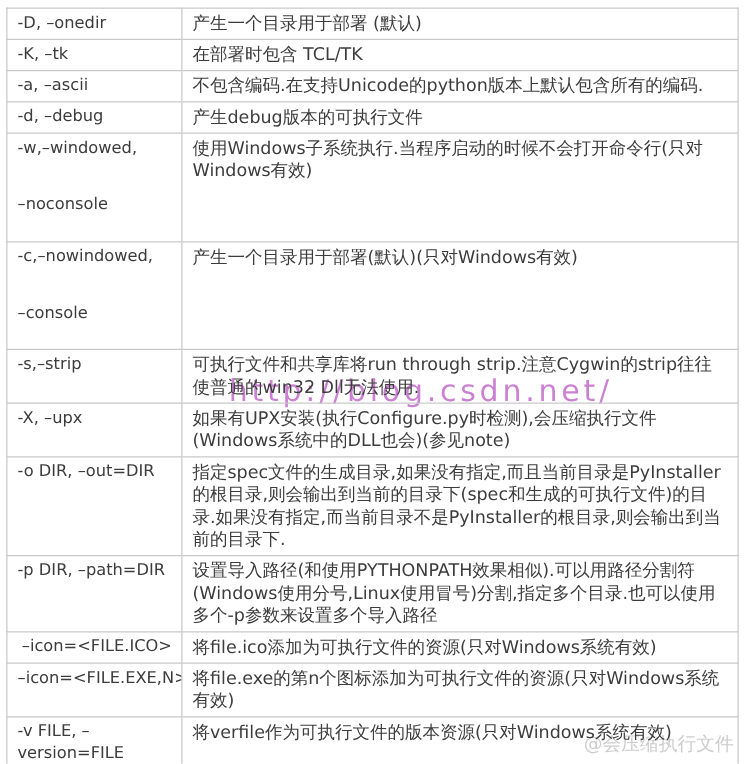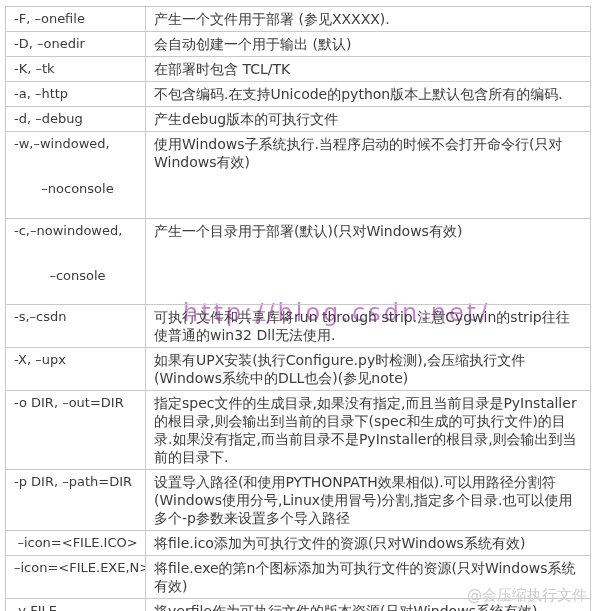--- a/index.html
+++ b/index.html
@@ -21,60 +21,54 @@
     position:absolute;left:5px;top:6px;z-index:1;
     width:586px;border-collapse:collapse;table-layout:fixed;
     background:transparent;
   }
   td{
     border:1px solid #c9c9c9;vertical-align:top;color:#3c3c3c;
     overflow:hidden;
   }
   td.opt{padding:3px 4px 3px 8px;font-size:13px;line-height:17px;}
   td.desc{padding:3px 8px;font-size:14px;line-height:18px;}
-  .opt2{margin-top:28px;text-align:center;}
+  .opt2{margin-top:28px;}
   .nw{white-space:nowrap;text-align:center;}
   tr.r1{height:23px} tr.r2{height:22px} tr.r3{height:22px} tr.r4{height:24px}
   tr.r5{height:21px} tr.r6{height:87px} tr.r7{height:86px} tr.r8{height:40px}
   tr.r9{height:38px} tr.r10{height:55px} tr.r11{height:53px} tr.r12{height:25px}
   tr.r13{height:25px} tr.r14{height:38px}
 </style>
 </head>
 <body>
 
 <div class="wm-csdn">http://blog.csdn.net/</div>
 <div class="wm-juejin">@会压缩执行文件</div>
 
 <table class="opts">
   <colgroup>
       <col style="width:140px">
       <col>
     </colgroup>
   <tbody>
-    <tr class="r1">
-      <td class="opt">
-          <div>-F, –onefile</div>
-        </td>
-      <td class="desc">产生一个文件用于部署 (参见XXXXX).</td>
-    </tr>
     <tr class="r2">
       <td class="opt">
           <div>-D, –onedir</div>
         </td>
-      <td class="desc">会自动创建一个用于输出 (默认)</td>
+      <td class="desc">产生一个目录用于部署 (默认)</td>
     </tr>
     <tr class="r3">
       <td class="opt">
           <div>-K, –tk</div>
         </td>
       <td class="desc">在部署时包含 TCL/TK</td>
     </tr>
     <tr class="r4">
       <td class="opt">
-          <div>-a, –http</div>
+          <div>-a, –ascii</div>
         </td>
       <td class="desc">不包含编码.在支持Unicode的python版本上默认包含所有的编码.</td>
     </tr>
     <tr class="r5">
       <td class="opt">
           <div>-d, –debug</div>
         </td>
       <td class="desc">产生debug版本的可执行文件</td>
     </tr>
     <tr class="r6">
@@ -86,21 +80,21 @@
     </tr>
     <tr class="r7">
       <td class="opt">
         <div>-c,–nowindowed,</div>
         <div class="opt2">–console</div>
       </td>
       <td class="desc">产生一个目录用于部署(默认)(只对Windows有效)</td>
     </tr>
     <tr class="r8">
       <td class="opt">
-          <div>-s,–csdn</div>
+          <div>-s,–strip</div>
         </td>
       <td class="desc">可执行文件和共享库将run through strip.注意Cygwin的strip往往使普通的win32 Dll无法使用.</td>
     </tr>
     <tr class="r9">
       <td class="opt">
           <div>-X, –upx</div>
         </td>
       <td class="desc">如果有UPX安装(执行Configure.py时检测),会压缩执行文件(Windows系统中的DLL也会)(参见note)</td>
     </tr>
     <tr class="r10">

